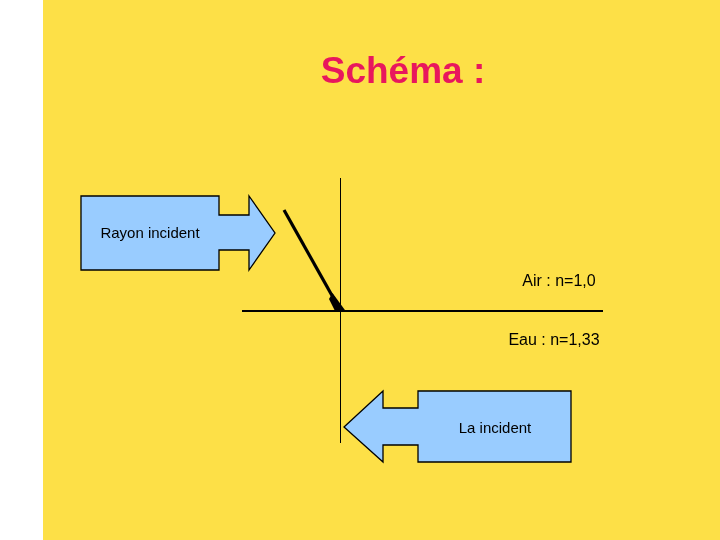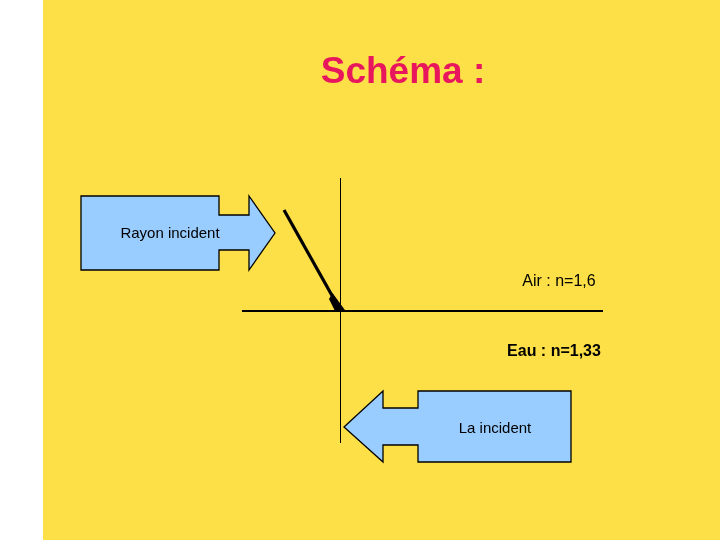--- a/index.html
+++ b/index.html
@@ -52,21 +52,20 @@
     font-size: 15px;
     font-weight: normal;
     color: #000000;
     white-space: nowrap;
     text-align: center;
   }
   #label-rayon-incident {
     left: 40px;
     top: 224px;
     width: 134px;
-    padding-left: 20px;
   }
   #label-la-normale {
     left: 377px;
     top: 419px;
     width: 150px;
   }
 
   
   .medium-label {
     position: absolute;
@@ -76,23 +75,22 @@
     white-space: nowrap;
     text-align: center;
   }
   #label-air {
     left: 416px;
     top: 272px;
     width: 200px;
   }
   #label-eau {
     left: 411px;
-    top: 342px;
+    top: 331px;
     width: 200px;
-    font-weight: bold;
   }
 </style>
 </head>
 <body>
 
 <div id="slide">
 
   <div id="title">Schéma :</div>
 
   <svg id="diagram" viewBox="0 0 720 540" width="720" height="540">
@@ -107,17 +105,17 @@
 
     <polygon points="38,196 176,196 176,215 206,215 206,196 232,233 206,270 206,250 176,250 176,270 38,270" fill="#99CCFF" stroke="#000000" stroke-width="1.3" stroke-linejoin="miter"></polygon>
 
     <polygon points="528,391 375,391 375,408 340,408 340,391 301,427 340,462 340,445 375,445 375,462 528,462" fill="#99CCFF" stroke="#000000" stroke-width="1.3" stroke-linejoin="miter"></polygon>
   </svg>
 
   <div class="callout-label" id="label-rayon-incident">Rayon incident</div>
 
   <div class="callout-label" id="label-la-normale">La incident</div>
 
-  <div class="medium-label" id="label-air">Air : n=1,6</div>
+  <div class="medium-label" id="label-air">Air : n=1,0</div>
 
   <div class="medium-label" id="label-eau">Eau : n=1,33</div>
 
 </div>
 
 </body></html>

